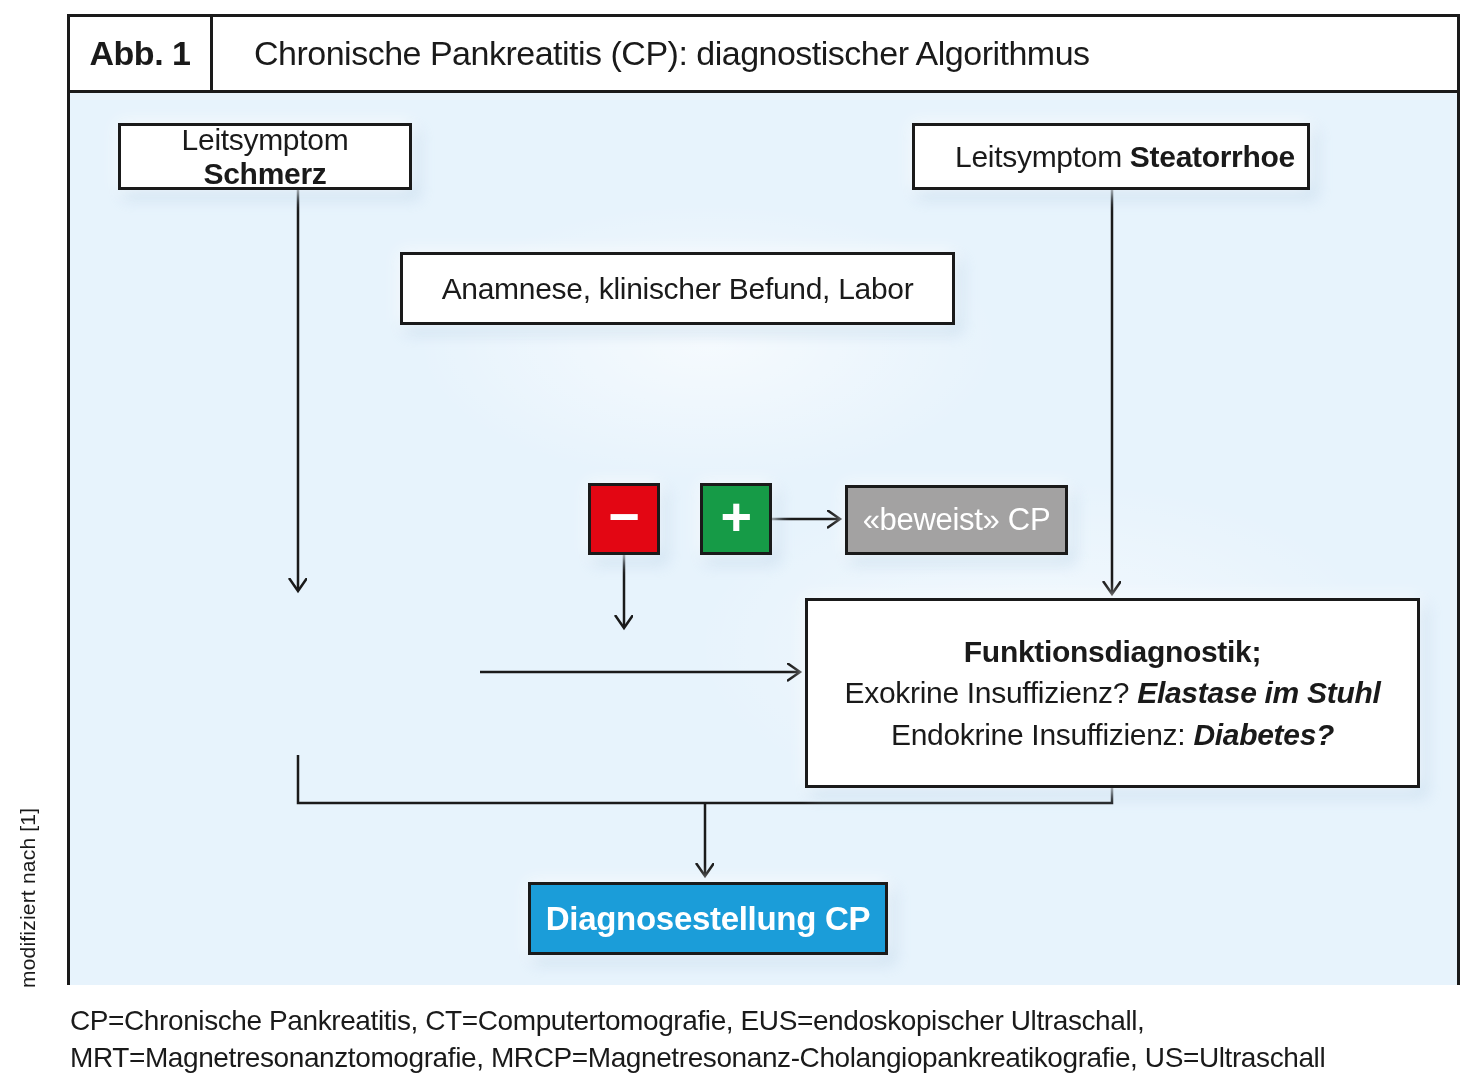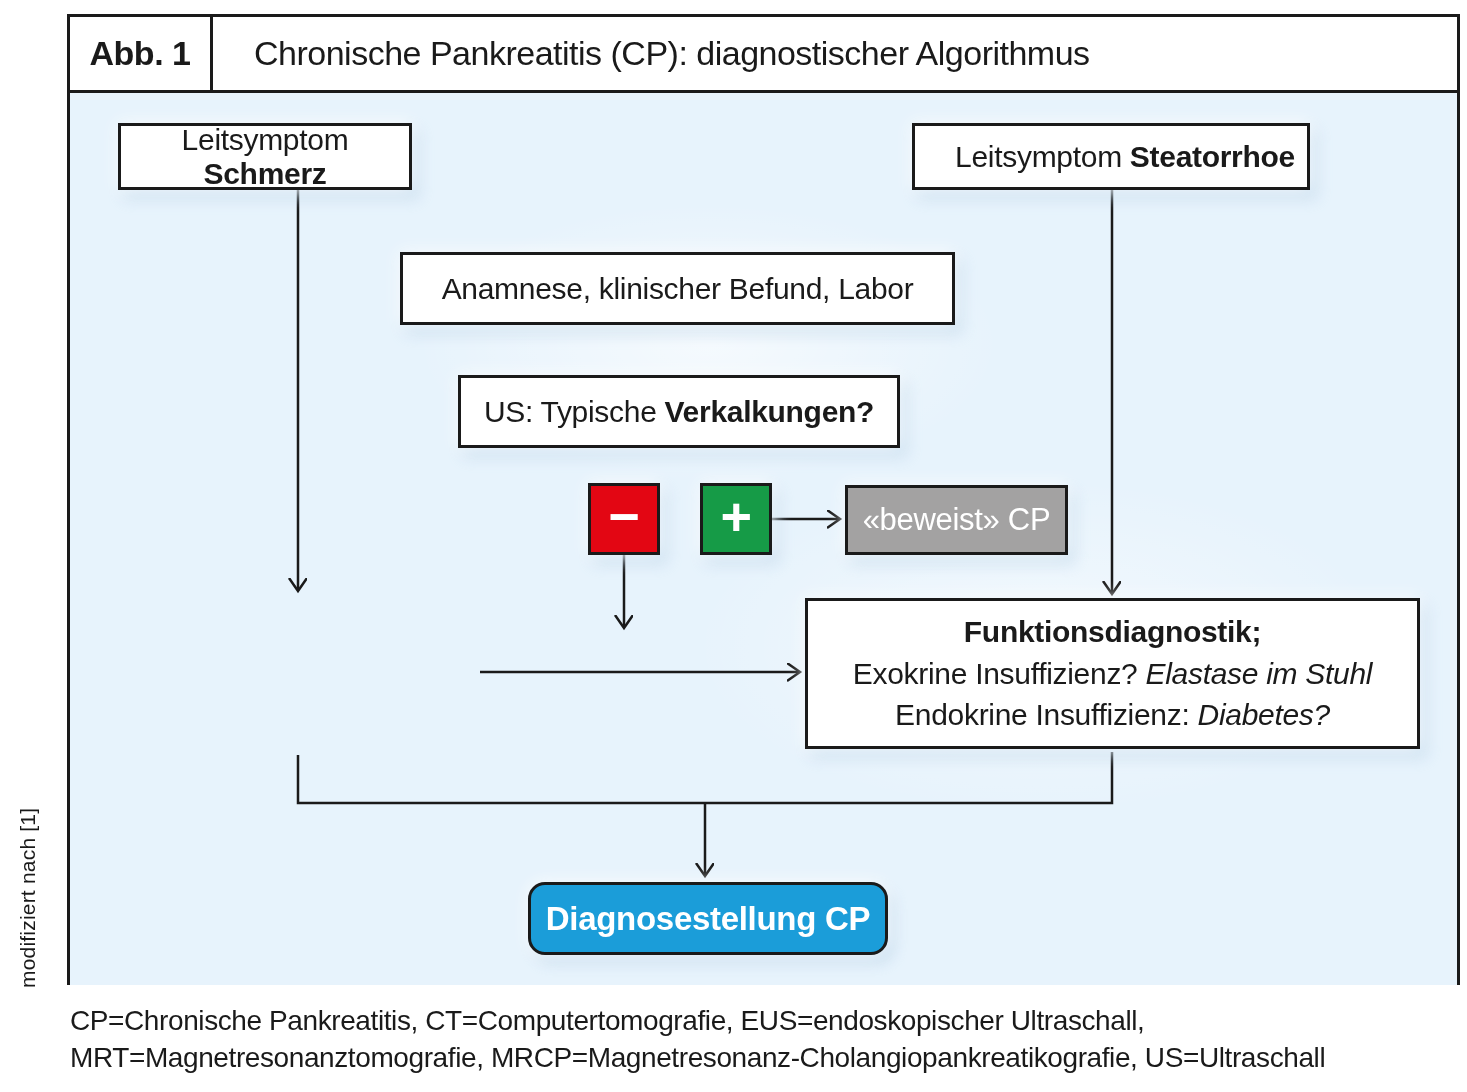--- a/index.html
+++ b/index.html
@@ -39,34 +39,34 @@
     text-align:center;font-size:30px;letter-spacing:-0.3px;
     box-shadow:0 0 16px rgba(255,255,255,0.95), 6px 8px 14px rgba(160,195,225,0.45);
   }
   .node b{font-weight:bold;}
   .multiline{flex-direction:column;line-height:1.38;}
   .sign{
     color:#ffffff;font-weight:bold;font-size:54px;line-height:1;
     padding-bottom:6px;
   }
   .graybox{color:#ffffff;font-weight:normal;font-size:31px;}
-  .bluebox{color:#ffffff;font-weight:bold;font-size:33px;border-radius:17px;}
+  .bluebox{color:#ffffff;font-weight:bold;font-size:33px;}
   .arrows{position:absolute;left:0;top:0;width:1390px;height:892px;}
   .arrows line,.arrows path{stroke:#1a1a1a;stroke-width:2.5;fill:none;}
   .footnote{
     position:absolute;left:70px;top:1002px;width:1380px;
     font-size:28px;line-height:37px;letter-spacing:-0.4px;color:#1a1a1a;
   }
   .source-note{
     position:absolute;left:16px;top:748px;height:240px;
     writing-mode:vertical-rl;transform:rotate(180deg);
     font-size:21px;color:#1a1a1a;letter-spacing:0.2px;
     display:flex;align-items:center;
   }
-  .it{font-style:italic;}
+  .it{font-style:italic;font-weight:bold;}
 </style>
 </head>
 <body>
 
 <div class="source-note">modifiziert nach [1]</div>
 
 <div class="frame">
   <div class="titlebar">
     <div class="fig-label">Abb. 1</div>
     <div class="fig-title">Chronische Pankreatitis (CP): diagnostischer Algorithmus</div>
@@ -94,38 +94,35 @@
     </div>
 
     <div class="node" style="left:842px;top:30px;width:398px;height:67px;padding-left:28px;">
       <div><span>Leitsymptom </span><b>Steatorrhoe</b></div>
     </div>
 
     <div class="node" style="left:330px;top:159px;width:555px;height:73px;">
       <div>Anamnese, klinischer Befund, Labor</div>
     </div>
 
-    <div class="node" style="left:388px;top:282px;width:442px;height:73px;">
-      <div><span>US: Typische </span><b>Verkalkungen?</b></div>
-    </div>
 
     <div class="node" style="left: 518px; top: 390px; width: 72px; height: 72px; background-color: rgb(227, 6, 19);">
       <span class="sign">−</span>
     </div>
 
     <div class="node" style="left: 630px; top: 390px; width: 72px; height: 72px; background-color: rgb(22, 155, 71);">
       <span class="sign">+</span>
     </div>
 
     <div class="node graybox" style="left: 775px; top: 392px; width: 223px; height: 70px; background-color: rgb(163, 162, 162);">
       <div>«beweist» CP</div>
     </div>
 
 
-    <div class="node multiline" style="left:735px;top:505px;width:615px;height:151px;text-align:center;">
+    <div class="node multiline" style="left:735px;top:505px;width:615px;height:190px;text-align:center;">
       <div><b>Funktionsdiagnostik;</b></div>
       <div><span>Exokrine Insuffizienz? </span><span class="it">Elastase im Stuhl</span></div>
       <div><span>Endokrine Insuffizienz: </span><span class="it">Diabetes?</span></div>
     </div>
 
     <div class="node bluebox" style="left: 458px; top: 789px; width: 360px; height: 73px; background-color: rgb(27, 157, 217);">
       <div>Diagnosestellung CP</div>
     </div>
 
   </div>

